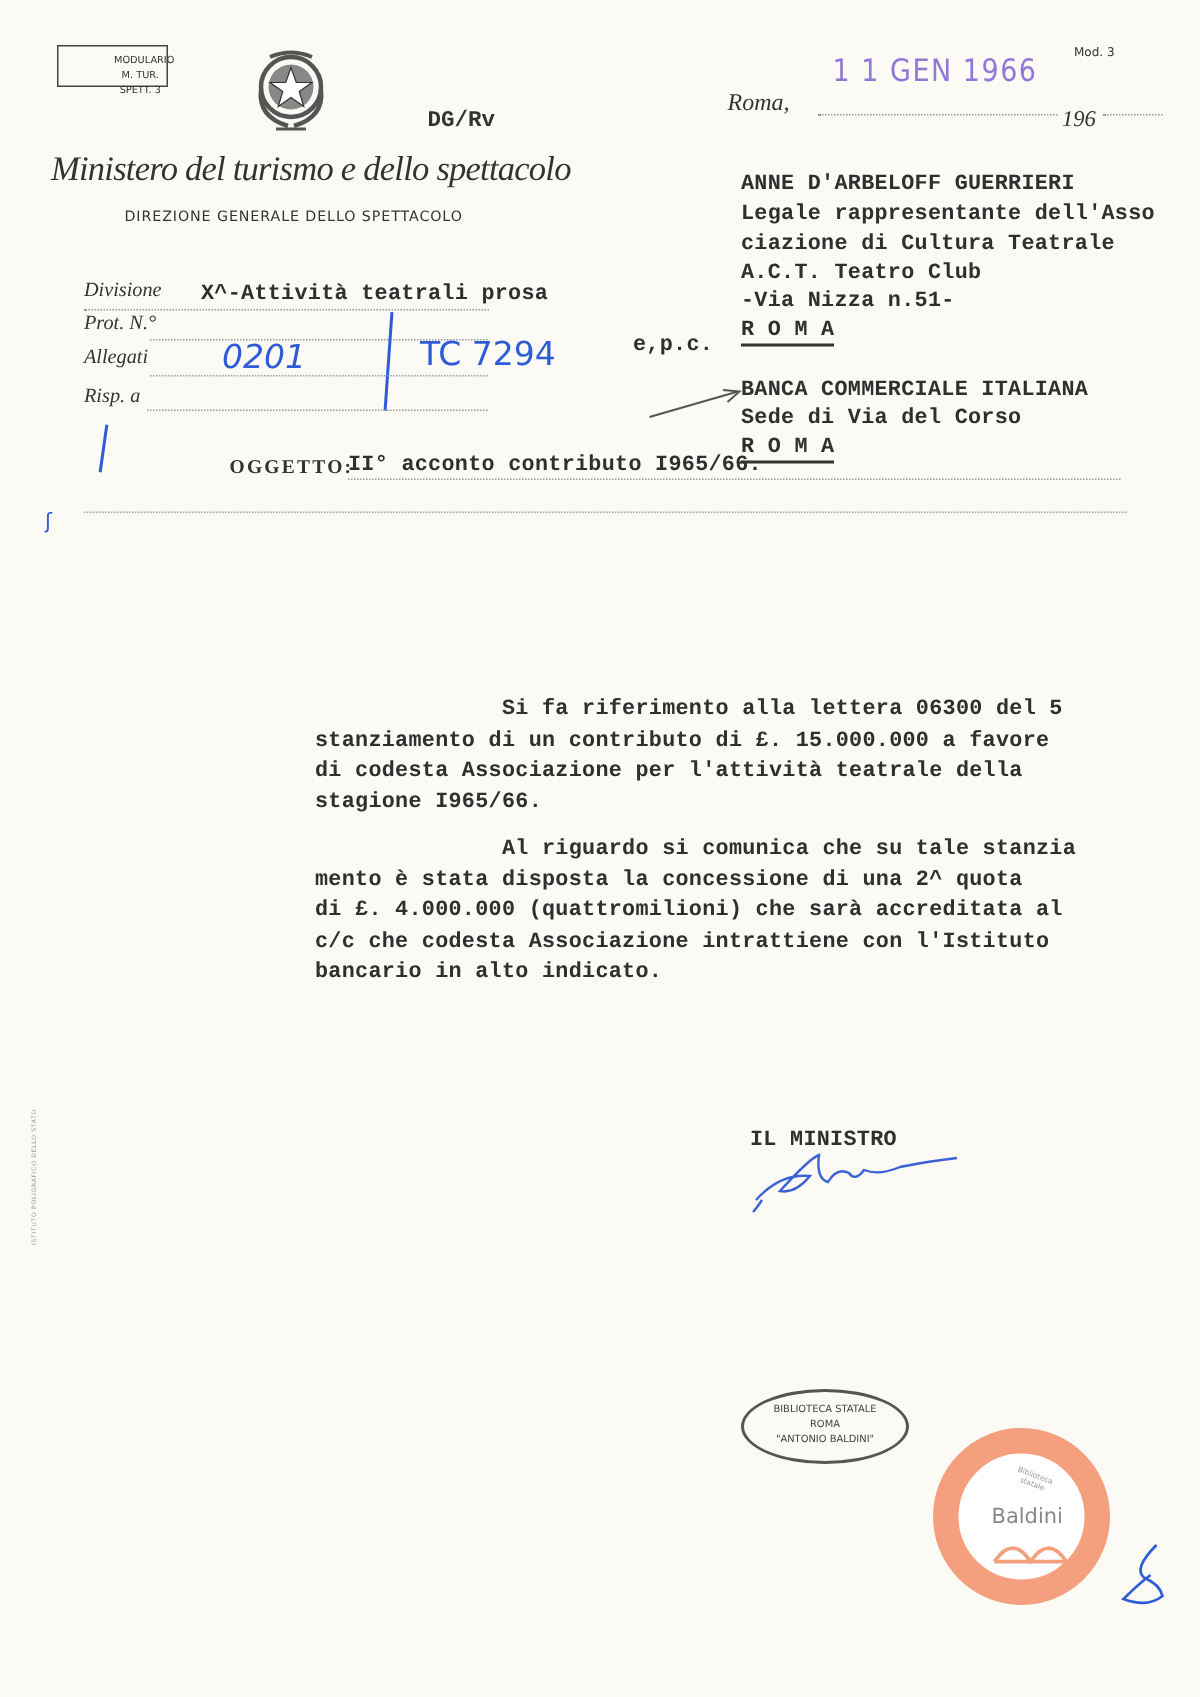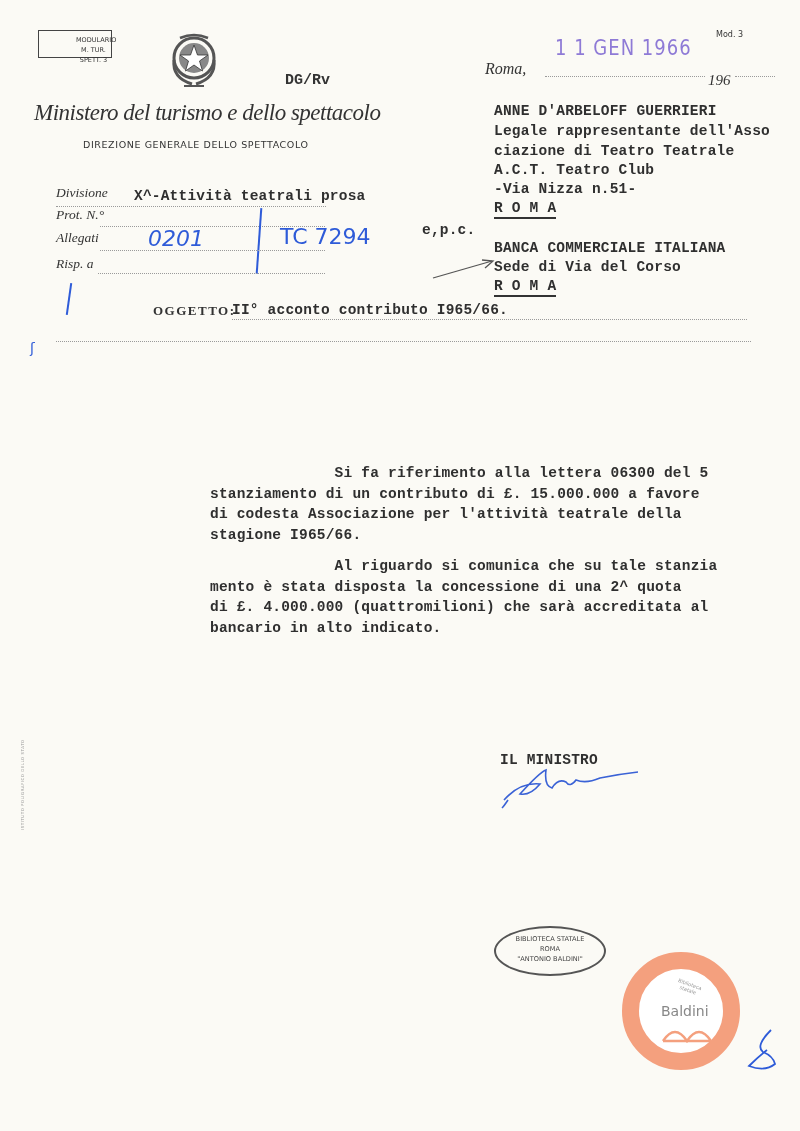--- a/index.html
+++ b/index.html
@@ -23,21 +23,21 @@
 
   #ministry { left: 34px; top: 100px; font-size: 23px; letter-spacing: -0.5px; }
   #direzione { left: 83px; top: 139px; font-family: "DejaVu Sans", sans-serif; font-size: 9.5px; letter-spacing: 0.6px; color: #333; }
 
   #stamp-date { left: 555px; top: 37px; font-family: "DejaVu Sans", sans-serif; font-size: 18px; color: #8e7ad6; letter-spacing: 1px; transform: scaleY(1.15); }
   #mod3 { left: 716px; top: 30px; font-family: "DejaVu Sans", sans-serif; font-size: 8px; color: #333; }
 
   #roma-label { left: 485px; top: 60px; font-size: 16px; }
   #roma-year { left: 708px; top: 60px; font-size: 15px; margin-top: 12px; }
 
-  .addr { left: 494px; }
+  .addr { left: 494px; margin-top: 12px; }
 
   .label-script { font-size: 13.5px; }
   .ogg-label { font-family: "Liberation Serif", serif; font-size: 13px; letter-spacing: 1.5px; font-variant: small-caps; font-weight: bold; color: #333; text-align: center; }
 
   #body-text { left: 210px; top: 463px; line-height: 20.5px; }
 
   #baldini-logo { left: 622px; top: 952px; width: 118px; height: 118px; border-radius: 50%; border: 17px solid #f4a07e; box-sizing: border-box; background: #fff; }
   #bib-stamp { left: 494px; top: 926px; width: 112px; height: 50px; border: 2px solid #555; border-radius: 50%; box-sizing: border-box; text-align: center; font-family: "DejaVu Sans", sans-serif; font-size: 6.6px; color: #444; line-height: 10px; padding-top: 6px; }
 
   #side-print { left: 20px; top: 718px; width: 8px; height: 112px; writing-mode: vertical-rl; transform: rotate(180deg); font-family: "DejaVu Sans", sans-serif; font-size: 4px; color: #9a9a9a; letter-spacing: 0.5px; }
@@ -70,21 +70,21 @@
 <div id="stamp-date" class="abs">1 1 GEN 1966</div>
 <div id="mod3" class="abs">Mod. 3</div>
 
 <div id="roma-label" class="abs script">Roma,</div>
 <div class="dotline" style="left:545px; top:76px; width:160px;"></div>
 <div id="roma-year" class="abs script">196</div>
 <div class="dotline" style="left:735px; top:76px; width:40px;"></div>
 
 <div class="abs type addr" style="top:103px;">ANNE D'ARBELOFF GUERRIERI</div>
 <div class="abs type addr" style="top:123px;"><span>Legale rappresentante dell'Asso</span></div>
-<div class="abs type addr" style="top:143px;">ciazione di Teatro Teatrale</div>
+<div class="abs type addr" style="top:143px;">ciazione di Cultura Teatrale</div>
 <div class="abs type addr" style="top:162px;">A.C.T. Teatro Club</div>
 <div class="abs type addr" style="top:181px;">-Via Nizza n.51-</div>
 <div class="abs type addr" style="top:200px; border-bottom:2px solid #333; padding-bottom:1px;">R O M A</div>
 
 <div class="abs type" style="left:422px; top:222px;">e,p.c.</div>
 <div class="abs type addr" style="top:240px;">BANCA COMMERCIALE ITALIANA</div>
 <div class="abs type addr" style="top:259px;">Sede di Via del Corso</div>
 <div class="abs type addr" style="top:278px; border-bottom:2px solid #333; padding-bottom:1px;">R O M A</div>
 
 <svg class="abs" style="left:430px; top:258px;" width="70" height="24">
@@ -117,20 +117,21 @@
 
 <div id="body-text" class="abs">
   <div class="type">              Si fa riferimento alla lettera 06300 del 5</div>
   <div class="type">stanziamento di un contributo di £. 15.000.000 a favore</div>
   <div class="type">di codesta Associazione per l'attività teatrale della</div>
   <div class="type">stagione I965/66.</div>
   <div style="height:11px;"></div>
   <div class="type">              Al riguardo si comunica che su tale stanzia</div>
   <div class="type">mento è stata disposta la concessione di una 2^ quota</div>
   <div class="type">di £. 4.000.000 (quattromilioni) che sarà accreditata al</div>
+  <div class="type">c/c che codesta Associazione intrattiene con l'Istituto</div>
   <div class="type">bancario in alto indicato.</div>
 </div>
 
 <div class="abs type" style="left:500px; top:752px;">IL MINISTRO</div>
 <svg class="abs" style="left:500px; top:762px;" width="140" height="50">
   <path d="M4 38 Q20 20 40 22 Q30 34 20 32 Q40 10 46 8 Q44 24 52 26 Q58 16 66 20 Q70 26 76 18 Q86 22 100 16 Q120 12 138 10" stroke="#3a62d6" stroke-width="1.6" fill="none"></path>
   <path d="M8 38 Q4 44 2 46" stroke="#3a62d6" stroke-width="1.6" fill="none"></path>
 </svg>
 
 <div id="bib-stamp" class="abs">

